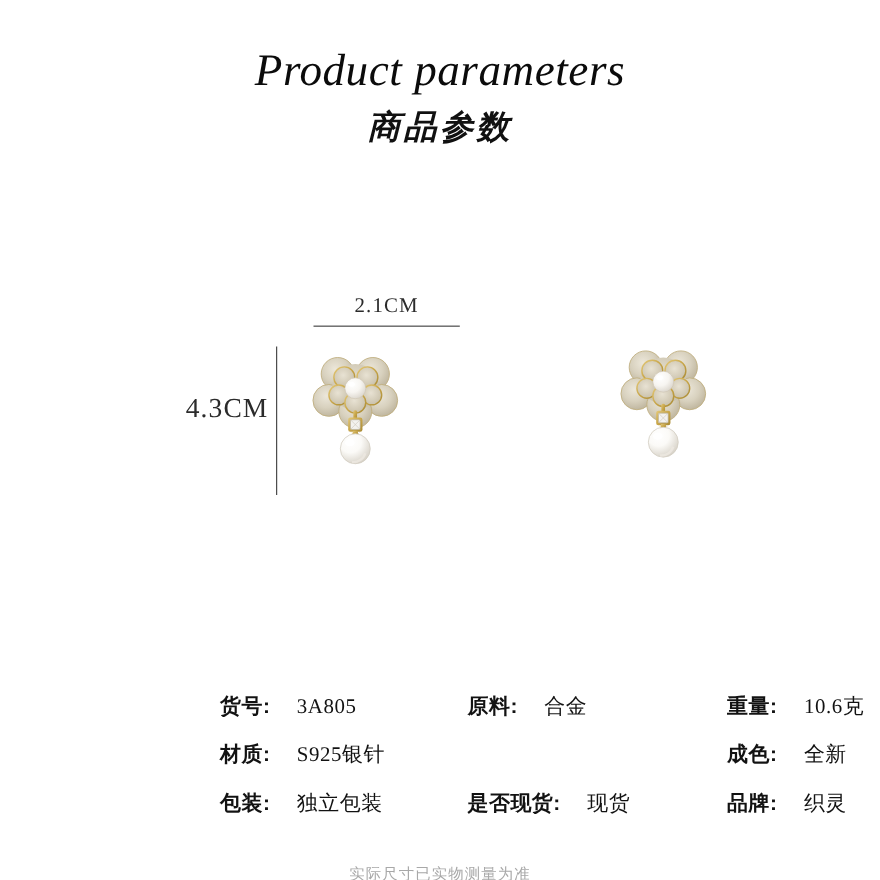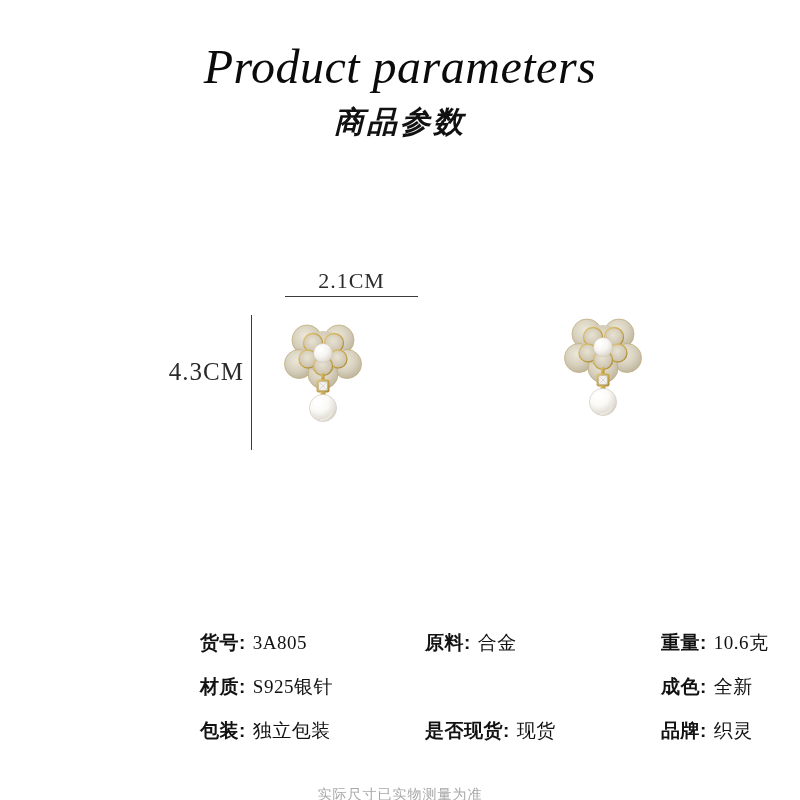--- a/index.html
+++ b/index.html
@@ -11,21 +11,21 @@
     overflow:hidden;
     -webkit-font-smoothing:antialiased;
   }
   .page{position:relative;width:800px;height:800px;}
 
   
   .header{position:absolute;left:0;right:0;top:42px;text-align:center;}
   .title-en{
     font-family:"Liberation Serif", "DejaVu Serif", serif;
     font-style:italic;
-    font-size:48px;
+    font-size:41px;
     line-height:1.05;
     color:#0b0b0b;
     letter-spacing:0.5px;
     white-space:nowrap;
   }
   .title-cn{
     margin-top:10px;
     font-family:"Liberation Sans", sans-serif;
     font-weight:bold;
     font-size:30px;
@@ -43,21 +43,21 @@
     left:285px;top:296px;
     width:133px;height:0;
     border-top:1.6px solid #3a3a3a;
   }
   .meas-h-label{
     position:absolute;
     left:285px;top:268px;
     width:133px;
     text-align:center;
     font-family:"Liberation Serif","DejaVu Serif",serif;
-    font-size:22px;
+    font-size:19px;
     color:#2b2b2b;
     letter-spacing:1px;
     white-space:nowrap;
   }
   .meas-v-line{
     position:absolute;
     left:251px;top:315px;
     width:0;height:135px;
     border-left:1.6px solid #3a3a3a;
   }
@@ -97,21 +97,21 @@
     white-space:nowrap;
     line-height:26px;
   }
   .param-cell .k{
     font-family:"Liberation Sans", sans-serif;
     font-weight:bold;
     letter-spacing:0.5px;
   }
   .param-cell .v{
     font-family:"Liberation Serif","DejaVu Serif",serif;
-    margin-left:7px;
+    margin-left:24px;
     letter-spacing:0.5px;
   }
   .col1{left:200px;}
   .col2{left:425px;}
   .col3{left:661px;}
 
   .footnote{
     position:absolute;
     left:0;right:0;
     top:762px;

